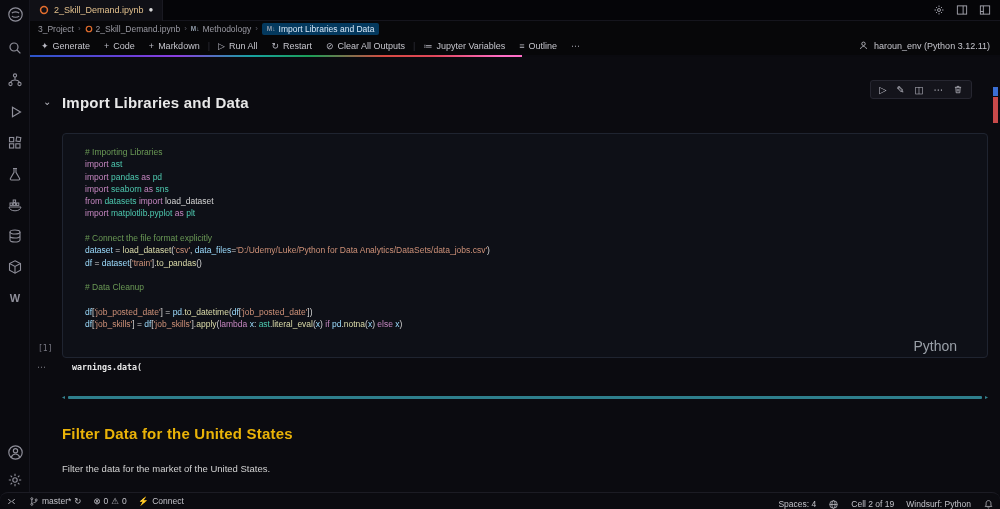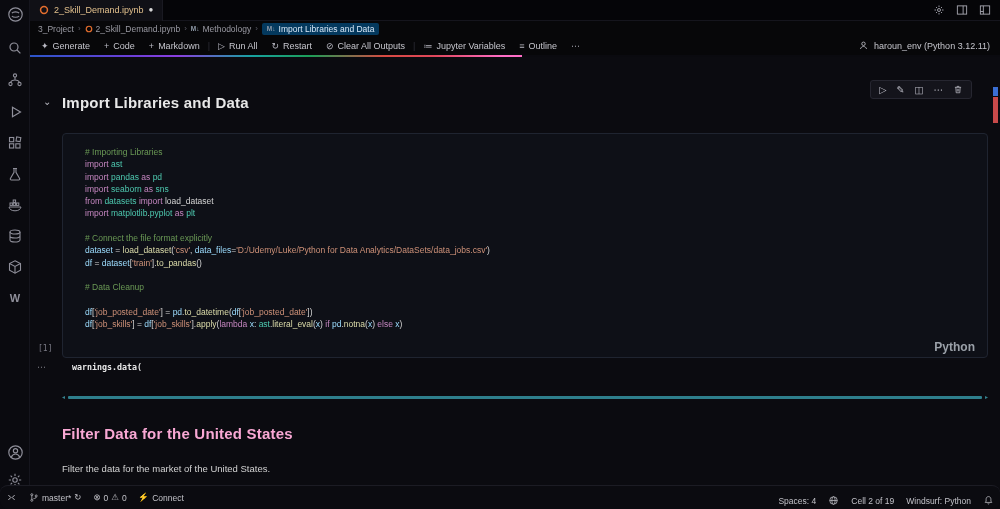--- a/index.html
+++ b/index.html
@@ -48,42 +48,42 @@
   .md-heading { position:absolute; left:32px; top:37px; font-size:15px; font-weight:600; color:#e8e8e8; letter-spacing:.2px; }
 
   .cell-toolbar { position:absolute; right:28px; top:23px; display:flex; align-items:center; gap:10px; background:#14141b; border:1px solid #262630; border-radius:3px; padding:3px 8px; font-size:9.5px; color:#bcbcc6; z-index:3; }
   .ct-ic { cursor:pointer; line-height:1; }
 
   .code-cell { position:absolute; left:32px; top:76px; width:926px; height:225px; background:#0e1017; border:1px solid #1f2430; border-radius:4px; }
   .code-lines { padding:13px 10px 0 22px; cursor:text; }
   .code-line { height:12.3px; font-family:Liberation Sans, sans-serif; font-size:8.5px; white-space:pre; }
   .tk-cm { color:#6a9955; } .tk-kw { color:#c586c0; } .tk-mod { color:#4ec9b0; }
   .tk-var { color:#9cdcfe; } .tk-fn { color:#dcdcaa; } .tk-str { color:#ce9178; } .tk-pl { color:#d4d4d4; }
-  .cell-lang { position:absolute; right:12px; bottom:3px; font-size:12px; color:#9aa0a8; cursor:pointer;font-weight:bold; }
+  .cell-lang { position:absolute; right:30px; bottom:3px; font-size:14px; color:#9aa0a8; cursor:pointer; }
   .exec-count { position:absolute; left:8px; top:287px; font-family:"DejaVu Sans Mono",monospace; font-size:8px; color:#7a7a85; }
 
   .out-collapse { position:absolute; left:7px; top:305px; font-size:9px; color:#8b8b95; cursor:pointer; }
   .output { position:absolute; left:32px; top:304px; width:930px; height:28px; overflow:hidden; font-family:"DejaVu Sans Mono",monospace; font-size:8.3px; font-weight:bold; color:#e8e8e8; line-height:12.5px; white-space:nowrap; }
   .out-link { text-decoration:underline; cursor:pointer; }
   .out-line2 { padding-left:10px; }
 
   .hscroll { position:absolute; left:32px; top:338px; width:926px; height:5px; display:flex; align-items:center; gap:3px; cursor:pointer; }
   .sb-arrow { color:#35818d; font-size:6px; line-height:5px; }
   .sb-track { flex:1; height:3px; }
   .sb-thumb { height:3px; width:100%; background:#2e7f8c; border-radius:1px; }
 
-  .filter-heading { position:absolute; left:32px; top:368px; font-size:15px; font-weight:600; color:#f9a8d4; letter-spacing:.2px; }
+  .filter-heading { position:absolute; left:32px; top:368px; font-size:15px; font-weight:600; color:#eab308; letter-spacing:.2px; }
   .filter-paragraph { position:absolute; left:32px; top:406px; font-size:9.5px; color:#d2d2d2; }
 
   .ruler-mark { position:absolute; width:5px; z-index:4; }
   .ruler-blue { right:2px; top:30px; height:9px; background:#3b6fd4; }
   .ruler-red { right:2px; top:40px; height:26px; background:#c84a4a; }
 
   
-  .statusbar { position:absolute; left:0; right:0; bottom:0; height:24px; background:#0b0b10; border-top:1px solid #1c1c24; display:flex; align-items:center; font-size:8.5px; color:#c2c2c8; z-index:7;border-radius:8px; }
+  .statusbar { position:absolute; left:0; right:0; bottom:0; height:17px; background:#0b0b10; border-top:1px solid #1c1c24; display:flex; align-items:center; font-size:8.5px; color:#c2c2c8; z-index:7;border-radius:8px; }
   .sb-item { display:flex; align-items:center; gap:3px; padding:0 6px; height:100%; cursor:pointer; white-space:nowrap; }
   .sb-right { margin-left:auto; display:flex; align-items:center; height:100%;margin-top:6px; }
   .sb-glyph { font-size:8.5px; line-height:1; }
 </style>
 </head>
 <body>
 
 <div class="activitybar">
   <div class="ab-icon" style="top:2px">
     <svg width="17" height="17" viewBox="0 0 16 16" fill="none" stroke="#8f8f9a" stroke-width="1.1">

